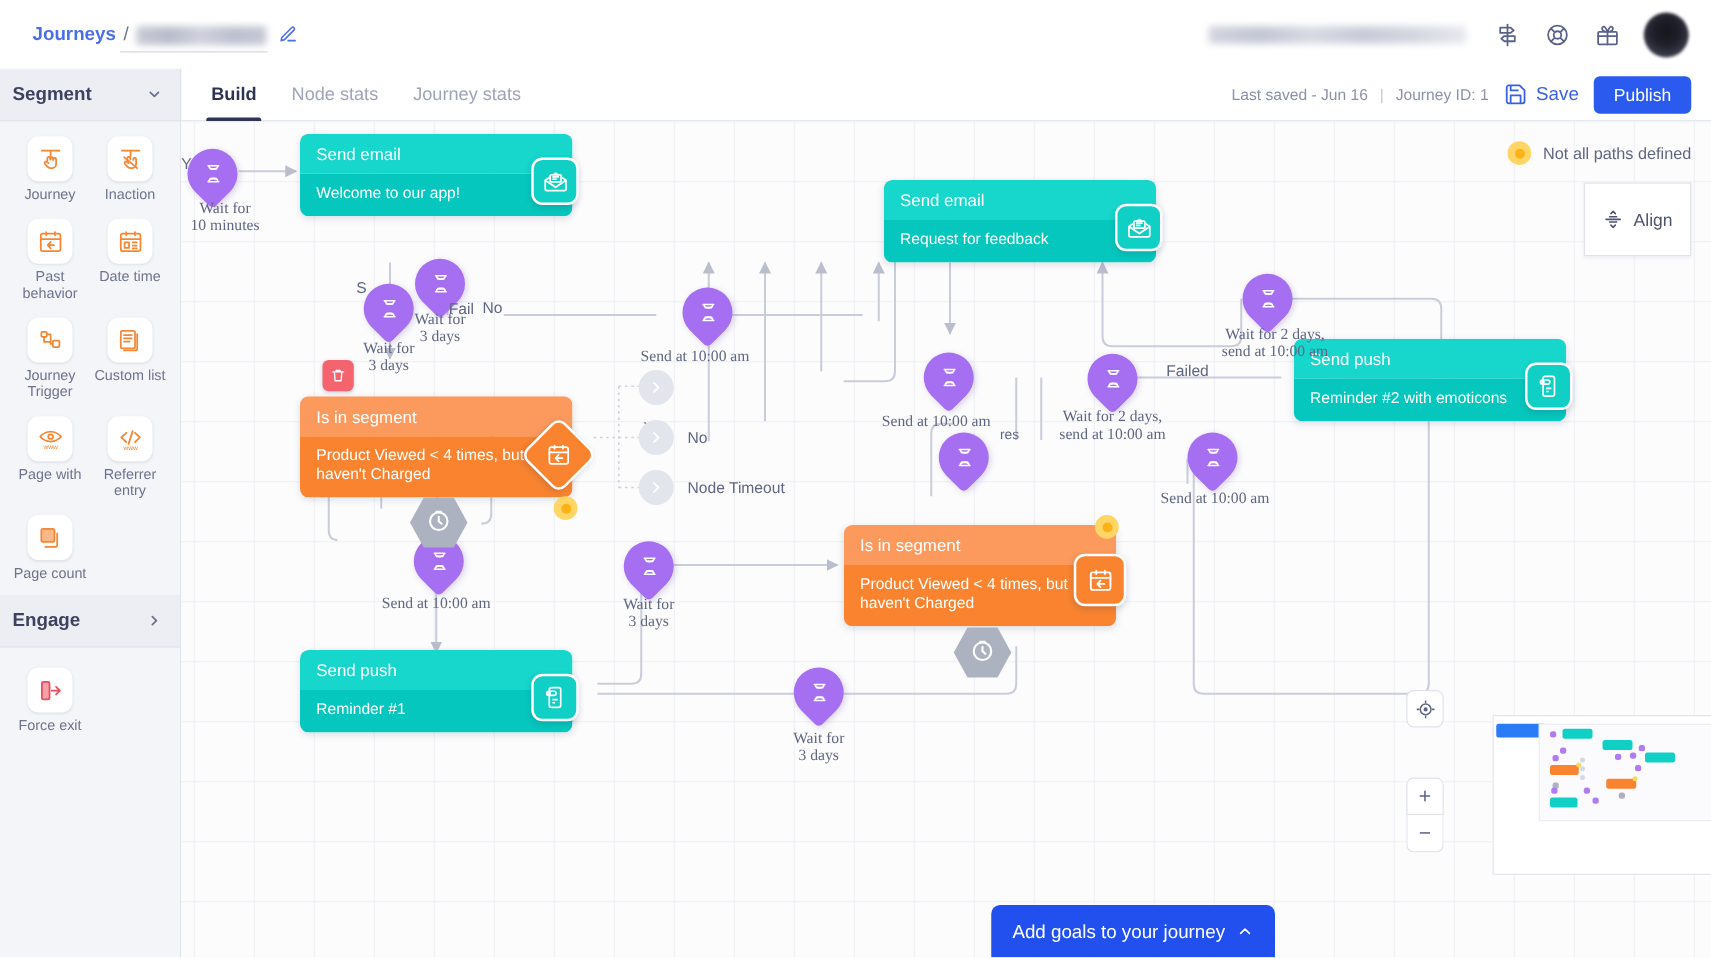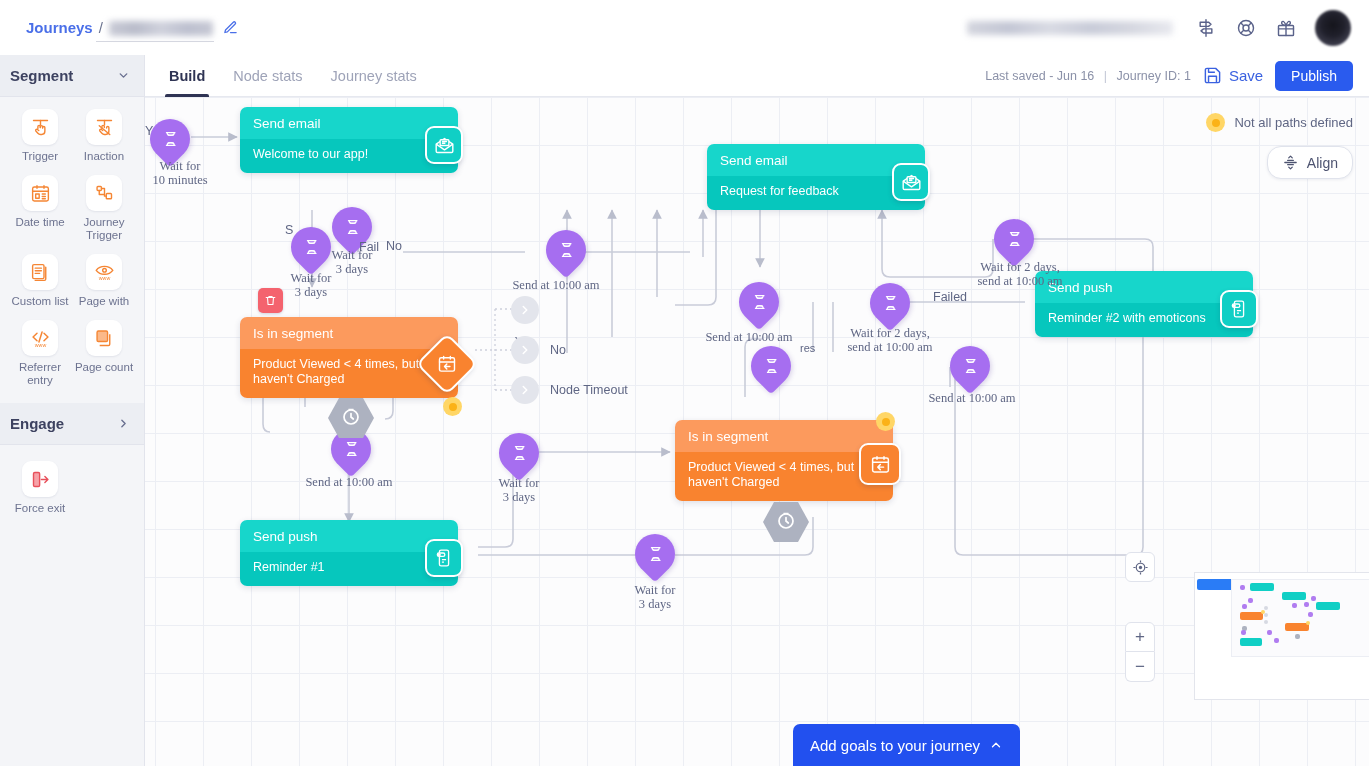--- a/index.html
+++ b/index.html
@@ -146,21 +146,21 @@
 
   .edge-label { position: absolute; font-size: 12.5px; color: #5f6684; white-space: pre; }
 
   
   .paths-note { position: absolute; right: 16px; top: 16px; display: flex;
     align-items: center; gap: 9px; font-size: 13px; color: #5f6684; }
   .paths-dot { width: 19px; height: 19px; border-radius: 50%; background: #ffd666;
     display:flex; align-items:center; justify-content:center; }
   .paths-dot i { width: 8px; height: 8px; border-radius: 50%; background: #fbb217; display:block;}
   .align-btn { position: absolute; right: 16px; top: 49px; background: #fff;
-    border: 1px solid #e0e3ec; border-radius: 14px; padding: 7px 14px;
+    border: 1px solid #e0e3ec; border-radius: 0; padding: 20px 14px;
     display: flex; align-items: center; gap: 8px; font-size: 14px; color: #4d5370;
     cursor: pointer; box-shadow: 0 1px 3px rgba(40,50,90,.08); }
 
   .zoom-ctrls { position: absolute; right: 214px; bottom: 84px; width: 30px; }
   .ctrl-btn { width: 30px; height: 30px; background: #fff; border: 1px solid #e0e3ec;
     display: flex; align-items: center; justify-content: center; cursor: pointer;
     color: #5f6684; font-size: 17px; }
   .ctrl-center { border-radius: 6px; margin-bottom: 40px; }
   .ctrl-plus { border-radius: 6px 6px 0 0; }
   .ctrl-minus { border-radius: 0 0 6px 6px; border-top: none; }
@@ -264,35 +264,45 @@
       <div class="palette-item">
         <div class="palette-tile">
           <svg width="21" height="21" viewBox="0 0 24 24" fill="none" stroke="#f58634" stroke-width="1.6" stroke-linecap="round" stroke-linejoin="round">
               <path d="M4 4h16"></path>
               <path d="M12 4v5"></path>
               <path d="M9 13v-2a1.4 1.4 0 012.8 0v1"></path>
               <path d="M11.8 12v-.8a1.3 1.3 0 012.6 0v1"></path>
               <path d="M14.4 12.5v-.5a1.3 1.3 0 012.6 0v4.4c0 2-1.6 3.6-3.6 3.6h-1.6c-1.3 0-2-.5-2.8-1.4l-2.3-2.6a1.3 1.3 0 011.8-1.8l1.5 1.2"></path>
             </svg>
         </div>
-        <div class="palette-label">Trigger</div>
+        <div class="palette-label">Journey</div>
       </div>
       <div class="palette-item">
         <div class="palette-tile">
           <svg width="21" height="21" viewBox="0 0 24 24" fill="none" stroke="#f58634" stroke-width="1.6" stroke-linecap="round" stroke-linejoin="round">
               <path d="M4 4h16"></path>
               <path d="M12 4v5"></path>
               <path d="M9 13v-2a1.4 1.4 0 012.8 0v1"></path>
               <path d="M14.4 12.5v-.5a1.3 1.3 0 012.6 0v4.4c0 2-1.6 3.6-3.6 3.6h-1.6c-1.3 0-2-.5-2.8-1.4l-2.3-2.6a1.3 1.3 0 011.8-1.8l1.5 1.2"></path>
               <path d="M6 10l12 10"></path>
             </svg>
         </div>
         <div class="palette-label">Inaction</div>
       </div>
 
+      <div class="palette-item">
+        <div class="palette-tile">
+          <svg width="21" height="21" viewBox="0 0 24 24" fill="none" stroke="#f58634" stroke-width="1.6" stroke-linecap="round" stroke-linejoin="round">
+              <rect x="3" y="4.5" width="18" height="16" rx="2"></rect>
+              <path d="M3 9.5h18M8 3v3M16 3v3"></path>
+              <path d="M15 15H9.5M12 12l-2.6 3 2.6 3"></path>
+            </svg>
+        </div>
+        <div class="palette-label">Past behavior</div>
+      </div>
       <div class="palette-item">
         <div class="palette-tile">
           <svg width="21" height="21" viewBox="0 0 24 24" fill="none" stroke="#f58634" stroke-width="1.6" stroke-linecap="round" stroke-linejoin="round">
               <rect x="3" y="4.5" width="18" height="16" rx="2"></rect>
               <path d="M3 9.5h18M8 3v3M16 3v3"></path>
               <rect x="6.5" y="12.5" width="4" height="5"></rect>
               <path d="M14 12.5h3.5M14 15.5h3.5M14 18h3.5"></path>
             </svg>
         </div>
         <div class="palette-label">Date time</div>

